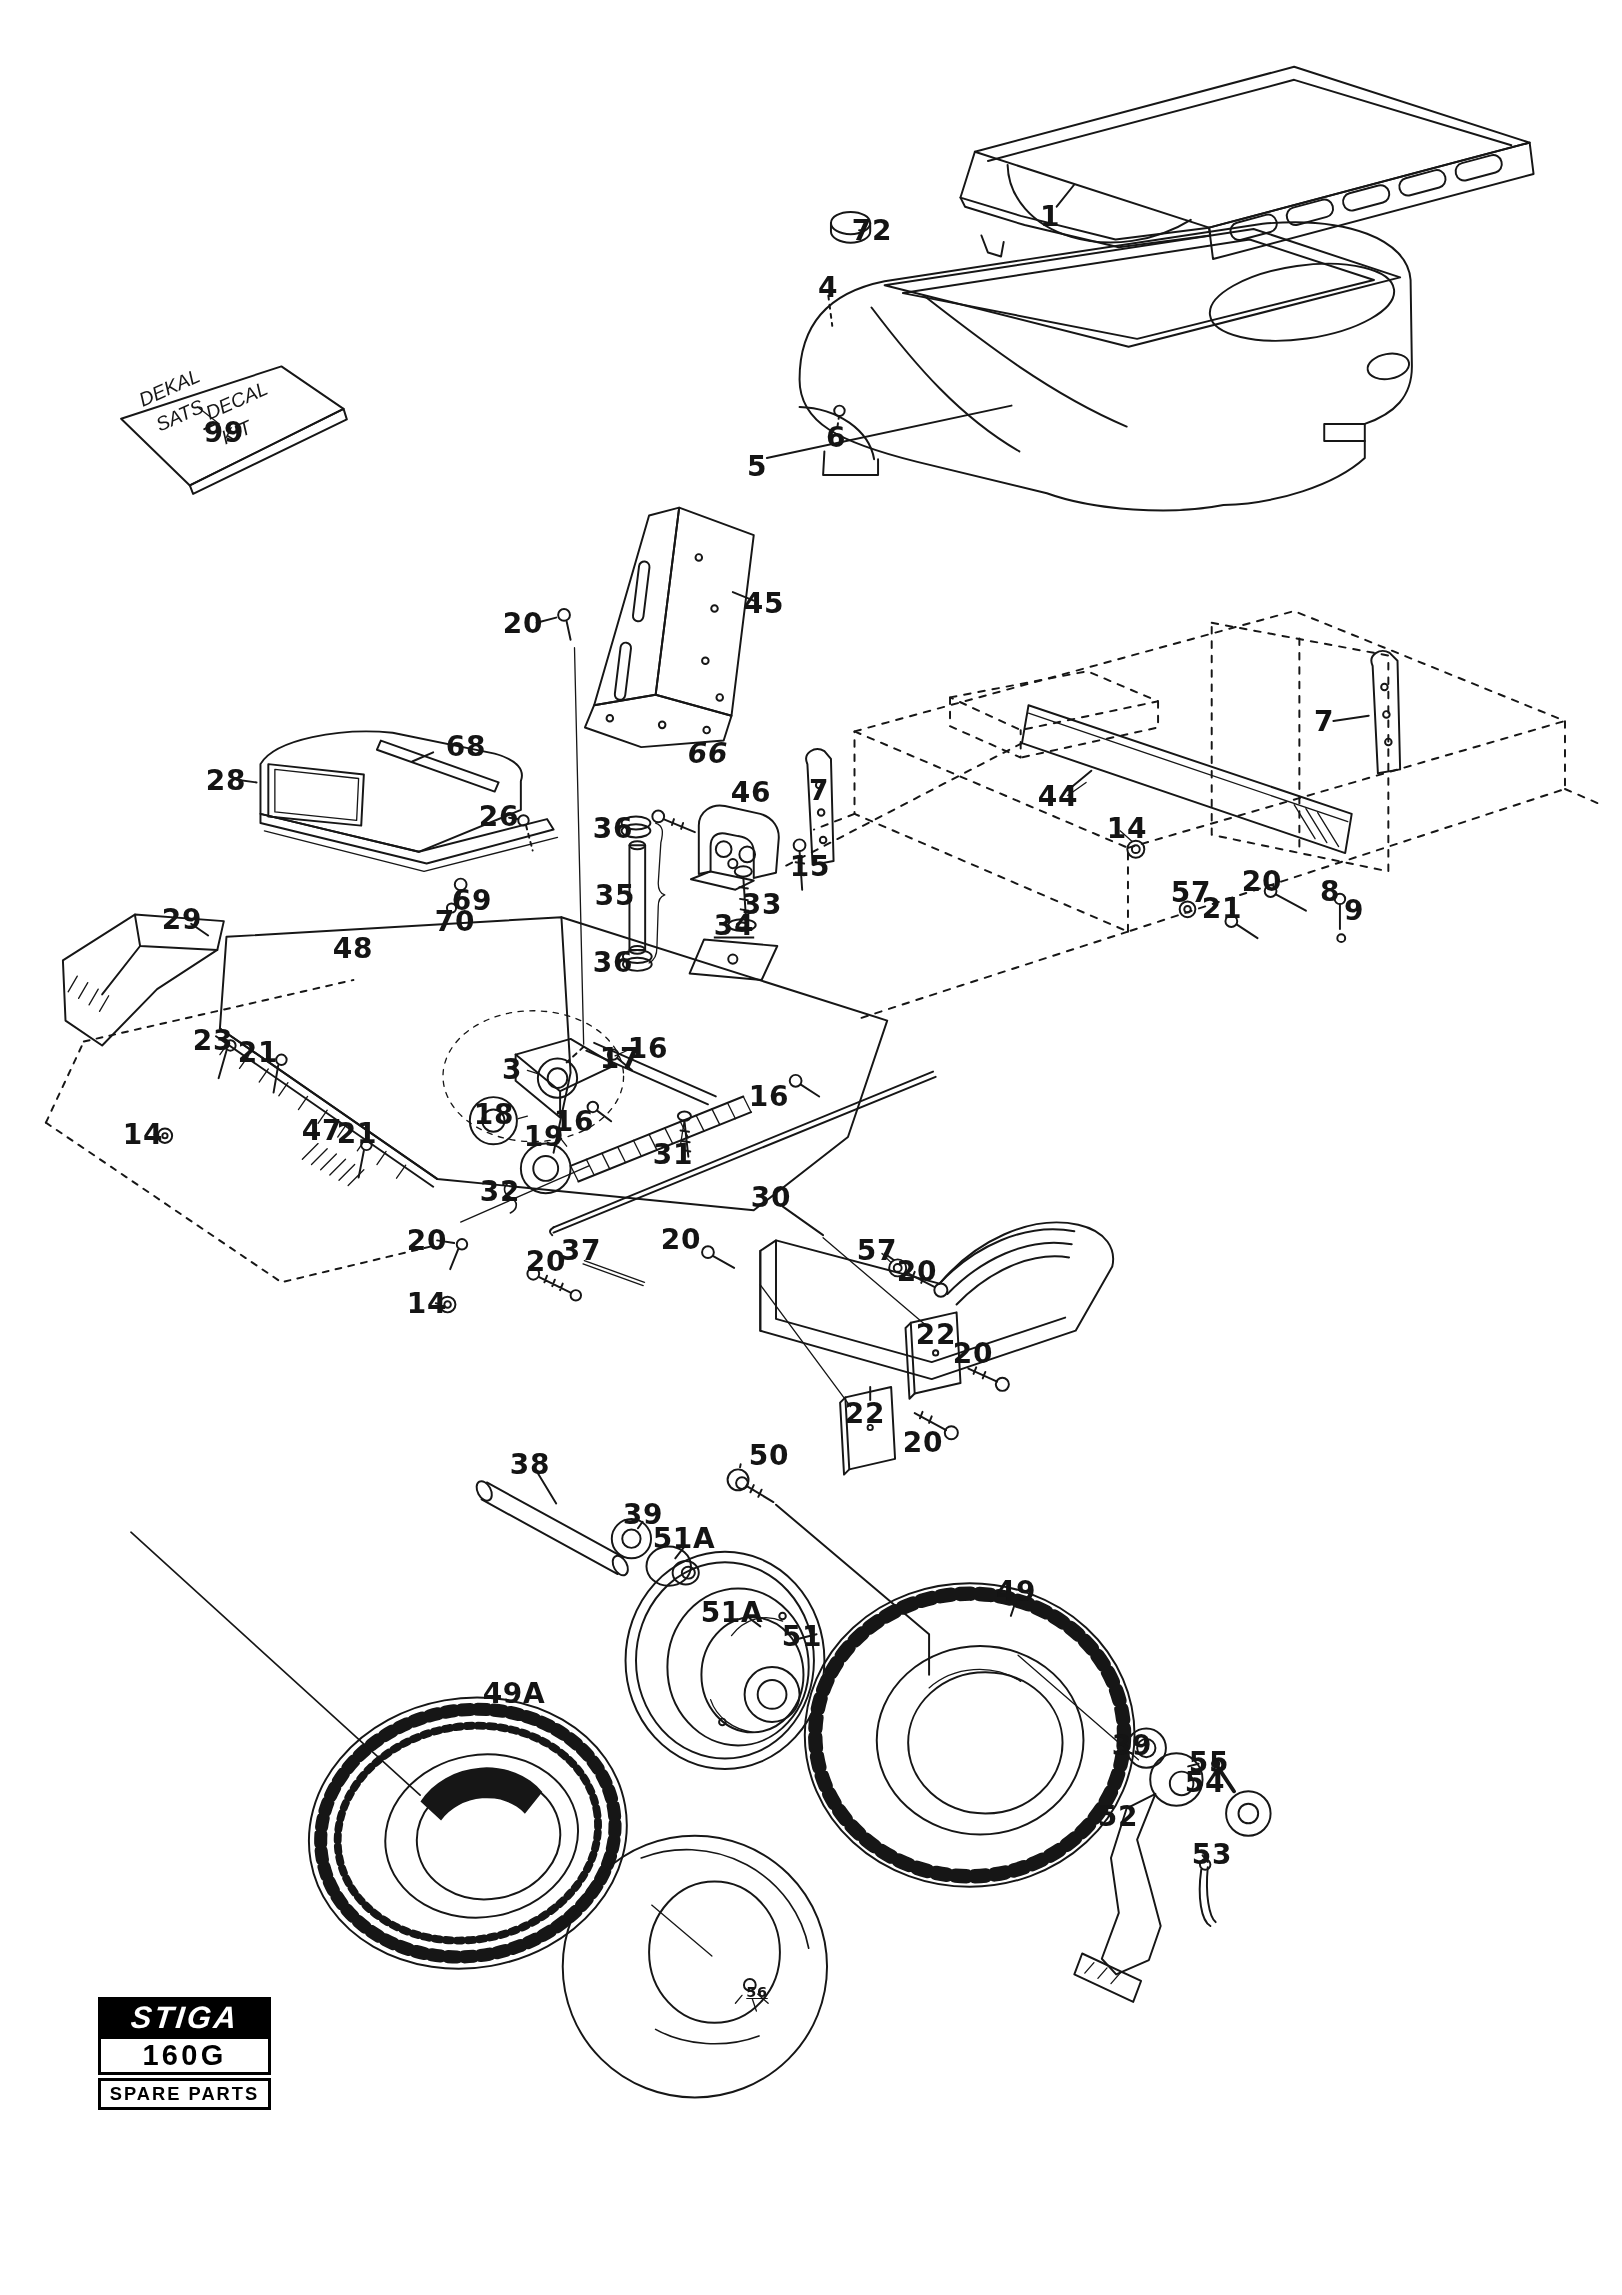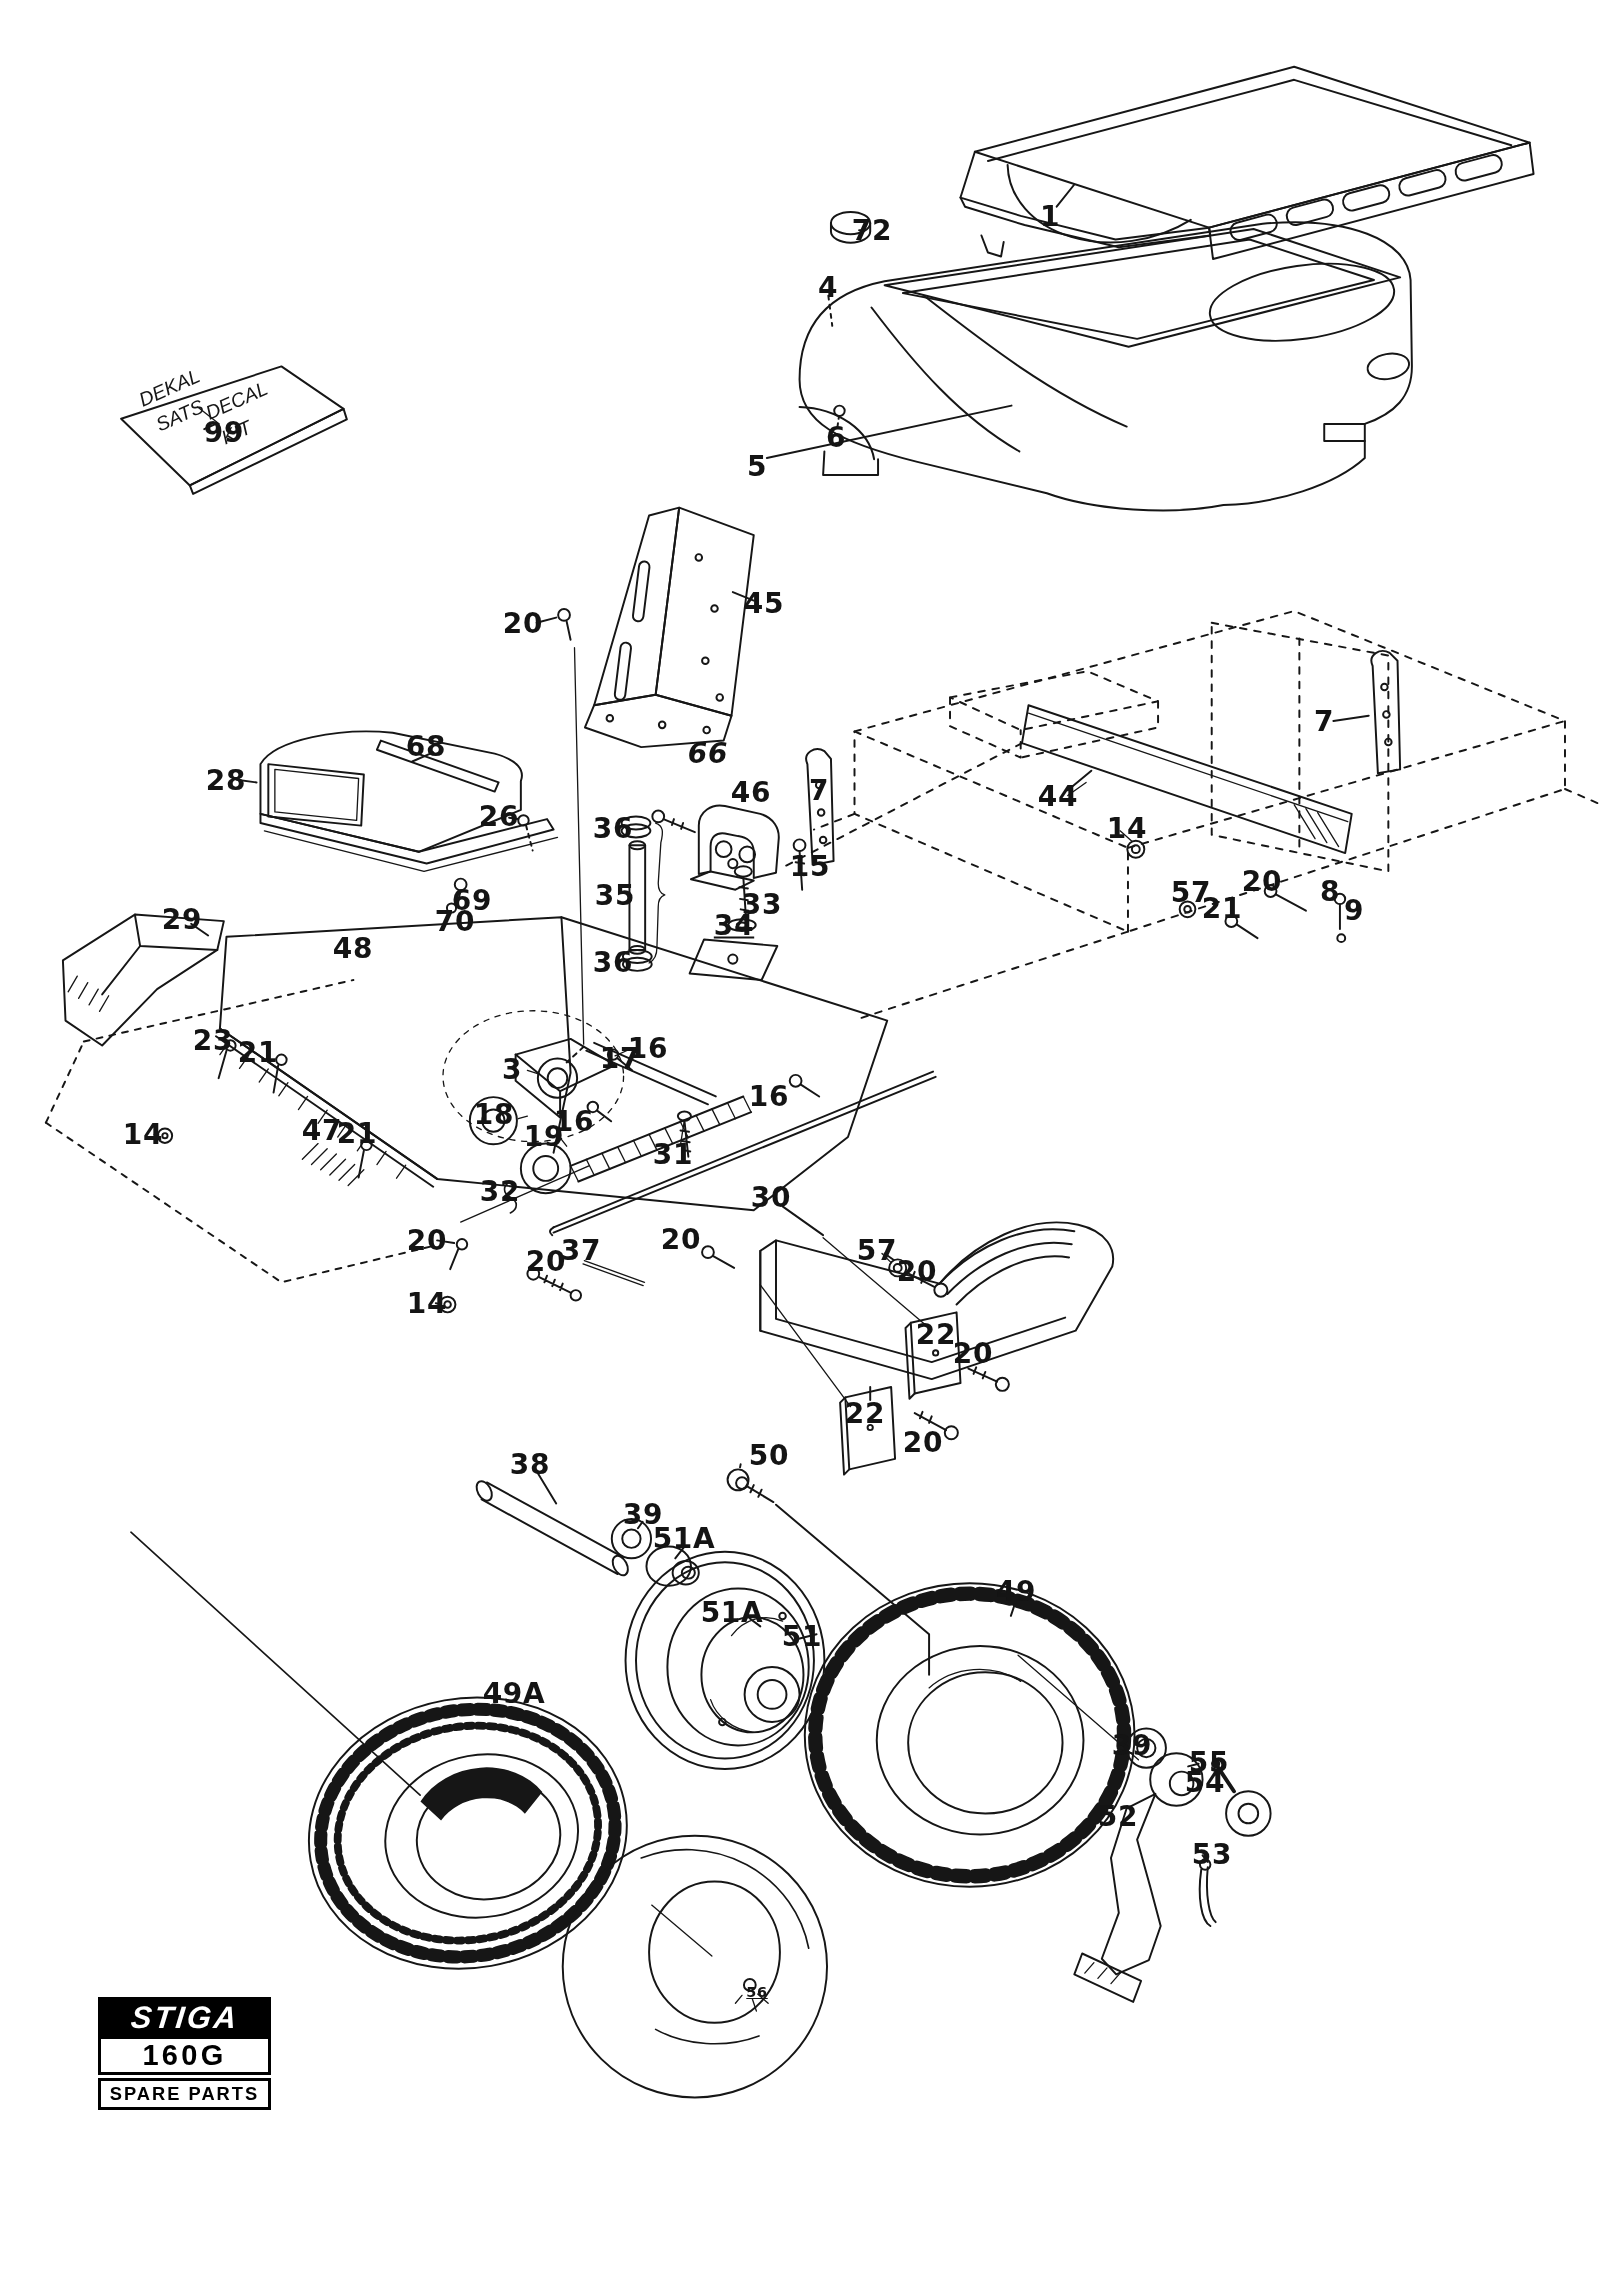--- a/index.html
+++ b/index.html
@@ -399,21 +399,21 @@
   <div id="labels-layer">
       <span class="part-label" style="left: 1050px; top: 216px;">1</span>
       <span class="part-label" style="left: 872px; top: 230px;">72</span>
       <span class="part-label" style="left: 828px; top: 287px;">4</span>
       <span class="part-label" style="left: 836px; top: 437px;">6</span>
       <span class="part-label" style="left: 757px; top: 466px;">5</span>
       <span class="part-label" style="left: 224px; top: 432px;">99</span>
       <span class="part-label" style="left: 764px; top: 603px;">45</span>
       <span class="part-label" style="left: 523px; top: 623px;">20</span>
       <span class="part-label" style="left: 226px; top: 780px;">28</span>
-      <span class="part-label" style="left: 426px; top: 746px;">68</span>
+      <span class="part-label" style="left: 466px; top: 746px;">68</span>
       <span class="part-label" style="left: 499px; top: 816px;">26</span>
       <span class="part-label" style="left: 472px; top: 900px;">69</span>
       <span class="part-label" style="left: 455px; top: 921px;">70</span>
       <span class="part-label" style="left: 182px; top: 919px;">29</span>
       <span class="part-label" style="left: 353px; top: 948px;">48</span>
       <span class="part-label" style="left: 213px; top: 1040px;">23</span>
       <span class="part-label" style="left: 258px; top: 1052px;">21</span>
       <span class="part-label" style="left: 708px; top: 753px; font-style: italic;">66</span>
       <span class="part-label" style="left: 751px; top: 792px;">46</span>
       <span class="part-label" style="left: 819px; top: 790px;">7</span>

